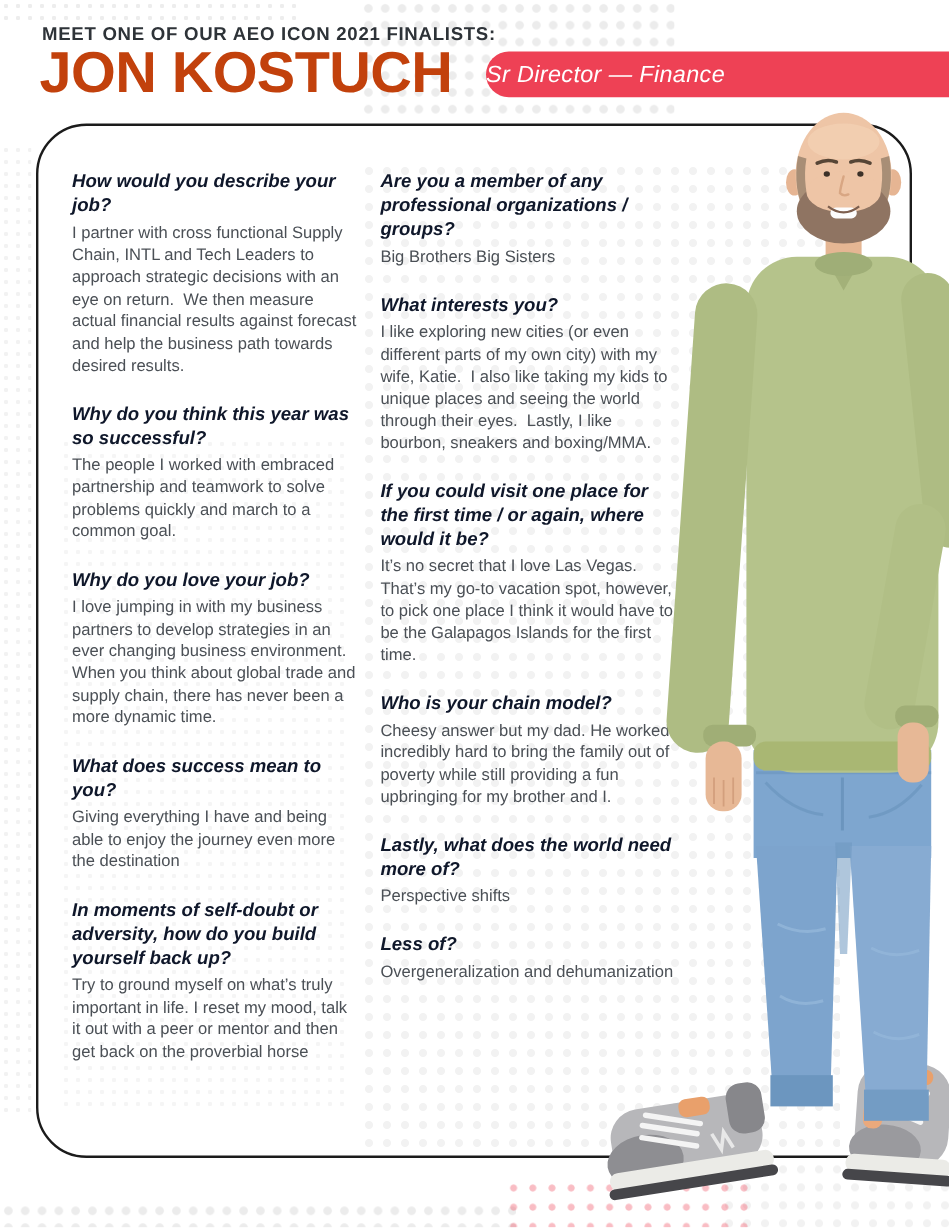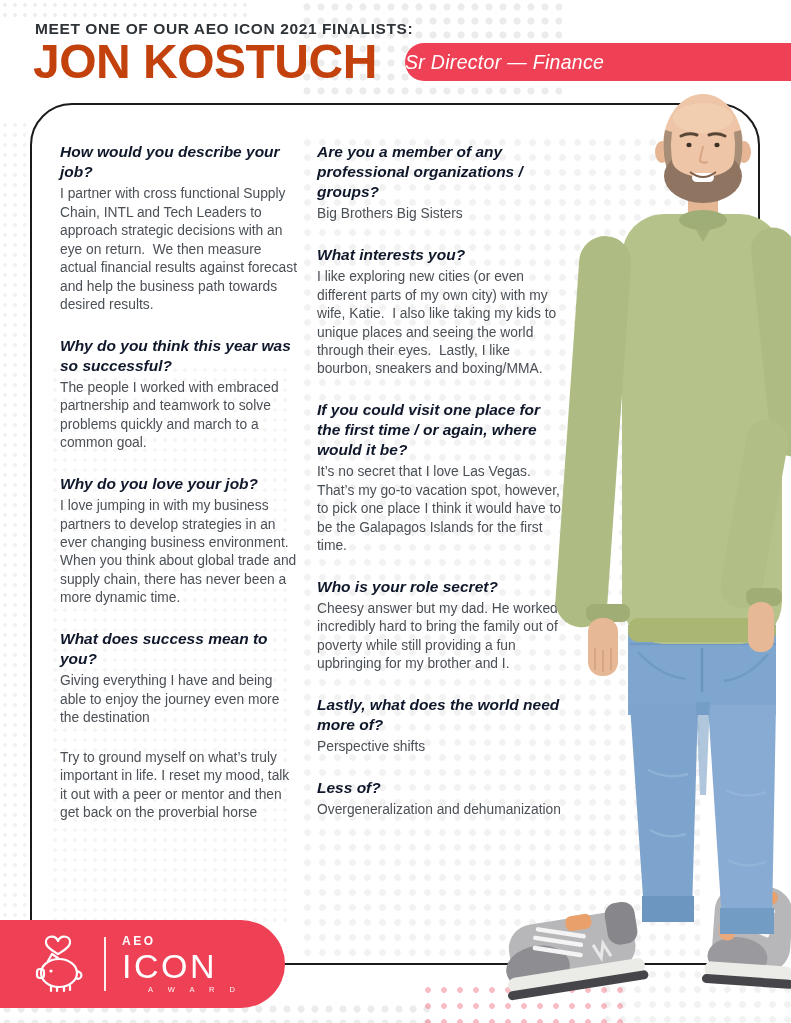--- a/index.html
+++ b/index.html
@@ -97,39 +97,40 @@
     </div>
     <div class="qa">
       <h3 class="q">Why do you love your job?</h3>
       <p class="a">I love jumping in with my business partners to develop strategies in an ever changing business environment.  When you think about global trade and supply chain, there has never been a more dynamic time.</p>
     </div>
     <div class="qa">
       <h3 class="q">What does success mean to you?</h3>
       <p class="a">Giving everything I have and being able to enjoy the journey even more the destination</p>
     </div>
     <div class="qa">
+      <h3 class="q">In moments of self-doubt or adversity, how do you build yourself back up?</h3>
       <p class="a">Try to ground myself on what’s truly important in life. I reset my mood, talk it out with a peer or mentor and then get back on the proverbial horse</p>
     </div>
   </div>
 
   <div class="col col2">
     <div class="qa">
       <h3 class="q">Are you a member of any professional organizations / groups?</h3>
       <p class="a">Big Brothers Big Sisters</p>
     </div>
     <div class="qa">
       <h3 class="q">What interests you?</h3>
       <p class="a">I like exploring new cities (or even different parts of my own city) with my wife, Katie.  I also like taking my kids to unique places and seeing the world through their eyes.  Lastly, I like bourbon, sneakers and boxing/MMA.</p>
     </div>
     <div class="qa">
       <h3 class="q">If you could visit one place for the first time / or again, where would it be?</h3>
       <p class="a">It’s no secret that I love Las Vegas. That’s my go-to vacation spot, however, to pick one place I think it would have to be the Galapagos Islands for the first time.</p>
     </div>
     <div class="qa qa-gap">
-      <h3 class="q">Who is your role secret?</h3>
+      <h3 class="q">Who is your chain model?</h3>
       <p class="a">Cheesy answer but my dad. He worked incredibly hard to bring the family out of poverty while still providing a fun upbringing for my brother and I.</p>
     </div>
     <div class="qa qa-gap">
       <h3 class="q">Lastly, what does the world need more of?</h3>
       <p class="a">Perspective shifts</p>
     </div>
     <div class="qa qa-gap">
       <h3 class="q">Less of?</h3>
       <p class="a">Overgeneralization and dehumanization</p>
     </div>
@@ -208,33 +209,14 @@
         <path d="M181,46 Q189,42 197,45 M209,45 Q217,42 225,46" stroke="#574636" stroke-width="3" stroke-linecap="round" fill="none"></path>
         <ellipse cx="189" cy="55" rx="2.6" ry="2.2" fill="#3c3128"></ellipse>
         <ellipse cx="217" cy="55" rx="2.6" ry="2.2" fill="#3c3128"></ellipse>
         <path d="M203,57 Q200,68 200,71 Q203,74 207,72" stroke="#d8a683" stroke-width="2" fill="none" stroke-linecap="round"></path>
         <rect x="192" y="83" width="22" height="9" rx="4.5" fill="#fdfdfd"></rect>
         <path d="M190,82 Q203,92 216,82" stroke="#7d5f4e" stroke-width="1.8" fill="none"></path>
       </g>
     </svg>
   </div>
 
-  <div class="logo-pill">
-    <span>
-      <svg width="64" height="66" viewBox="0 0 64 66" xmlns="http://www.w3.org/2000/svg" fill="none" stroke="#ffffff" stroke-width="2.2" stroke-linecap="round" stroke-linejoin="round">
-        <path d="M32,12 c-3,-7 -13,-5 -12,2 c0.7,5 7,8 12,11 c5,-3 11.3,-6 12,-11 c1,-7 -9,-9 -12,-2 Z"></path>
-        <ellipse cx="33" cy="44" rx="18" ry="14"></ellipse>
-        <rect x="11" y="40" width="7" height="9" rx="3"></rect>
-        <path d="M22,32 l4,-7 l6,4"></path>
-        <circle cx="25" cy="42" r="1.6" fill="#ffffff" stroke="none"></circle>
-        <path d="M25,58 l0,4 M31,58 l0,4 M38,58 l0,4 M44,57 l0,4"></path>
-        <path d="M51,42 q6,2 4,6 q-2,3 -5,1"></path>
-      </svg>
-    </span>
-    <div class="logo-sep"></div>
-    <div class="logo-text">
-      <div class="logo-aeo">AEO</div>
-      <div class="logo-icon">ICON</div>
-      <div class="logo-award">A W A R D</div>
-    </div>
-  </div>
 
 </div>
 
 </body></html>

